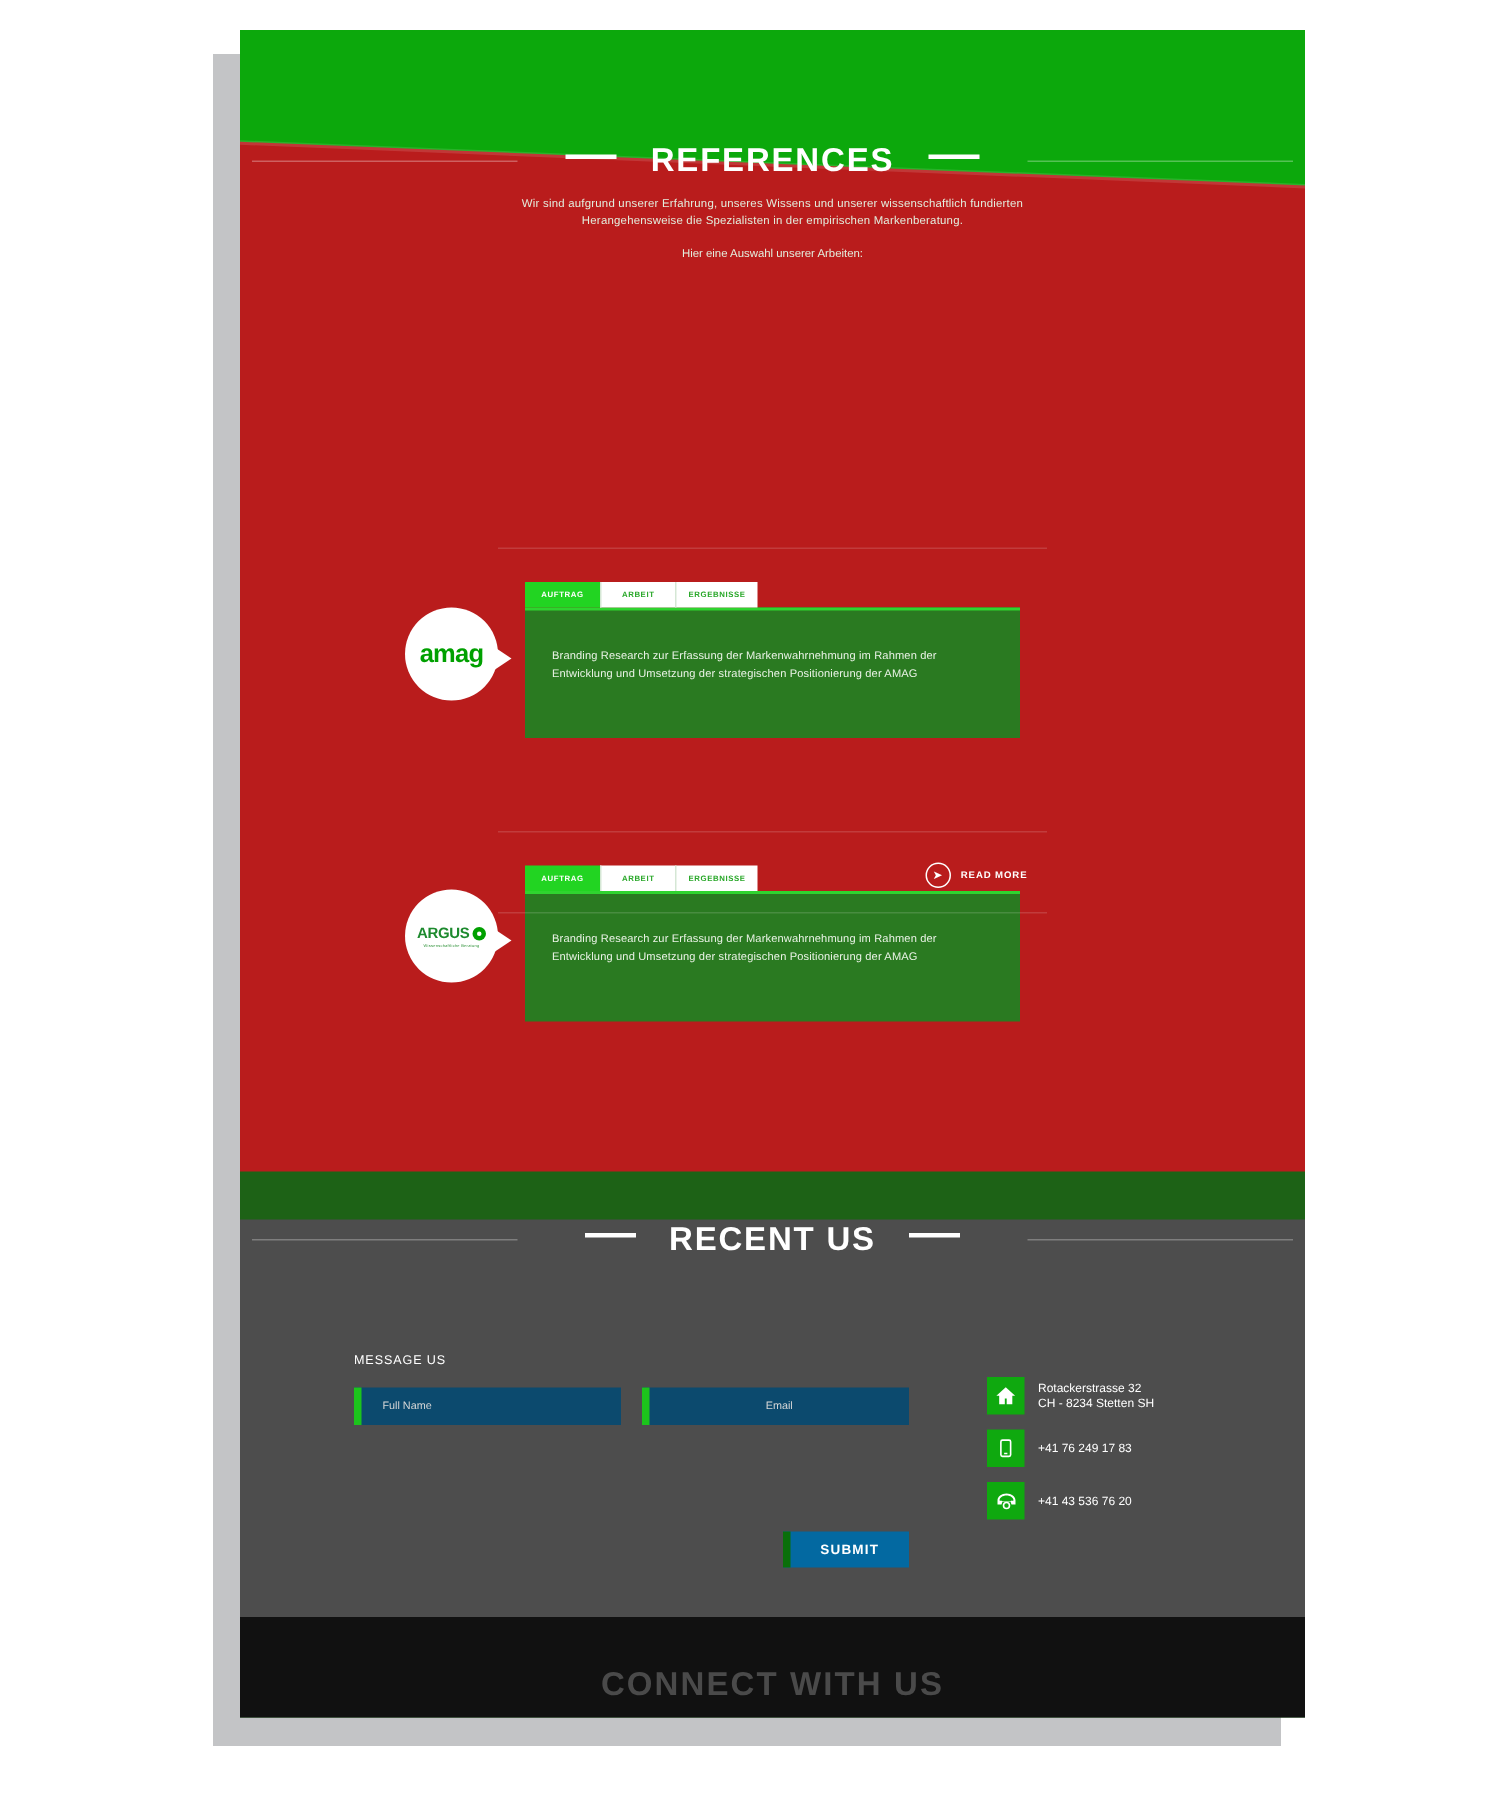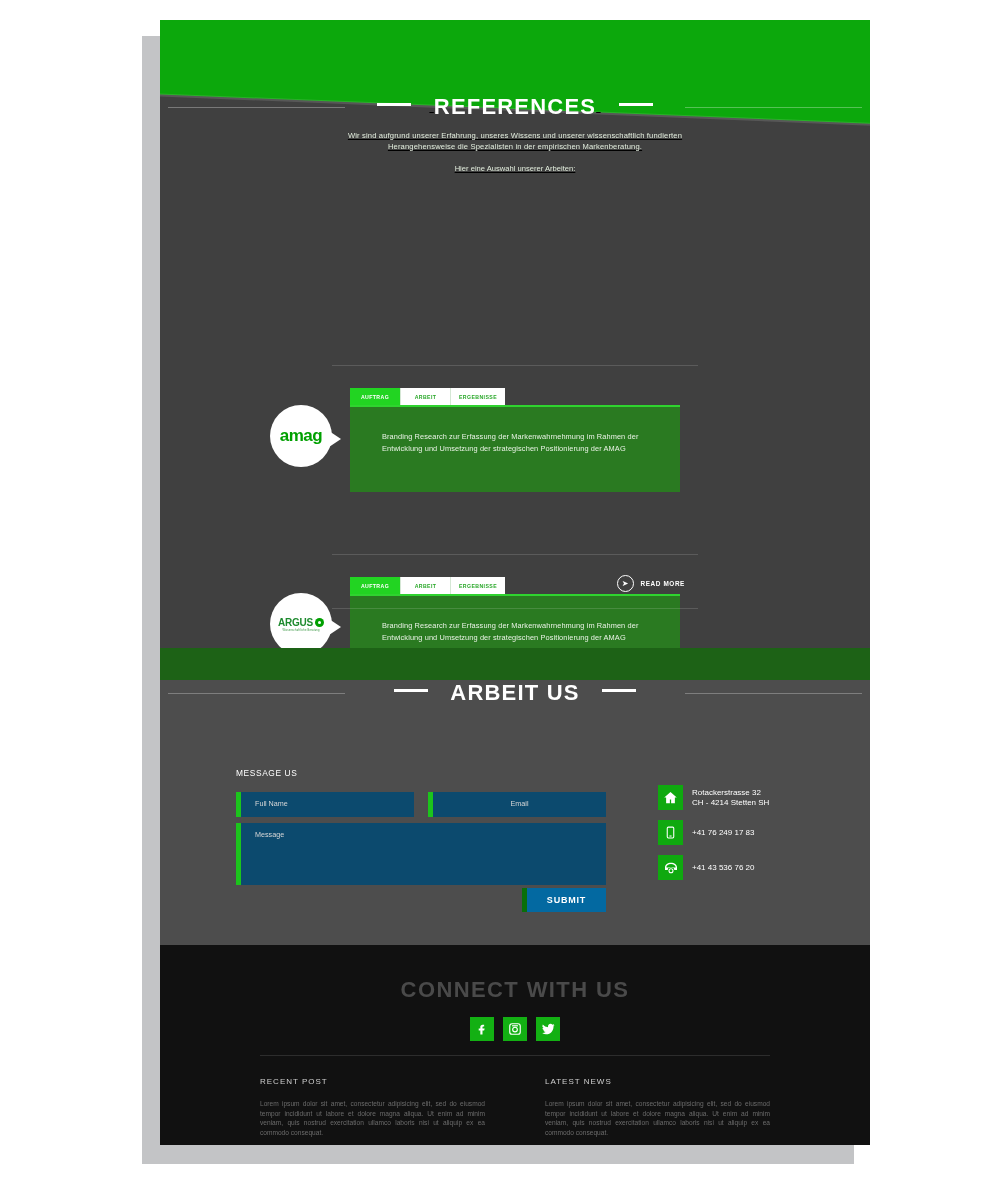--- a/index.html
+++ b/index.html
@@ -27,24 +27,23 @@
     top: 20px;
     width: 710px;
     height: 1125px;
     overflow: hidden;
     background: #1d6216;
   }
 
   
   .sec-refs {
     position: relative;
-    background: #404040;
-    height: 628px;
+    background: #b91c1c;
+    height: 761px;
     overflow: hidden;
-    text-decoration: underline;
   }
   .top-diagonal {
     position: absolute;
     left: -10px; top: -46px;
     width: 740px; height: 120px;
     background: #0ca80c;
     transform: rotate(2.35deg);
     transform-origin: left top;
   }
   .top-diagonal::after{
@@ -151,21 +150,21 @@
     display: flex; align-items: center; justify-content: center;
     padding: 0 8px;
     min-width: 50px;
   }
   .tab.active { background: #22d422; color: #ffffff; }
   .tab.idle   { background: #ffffff; color: #2aa82a; border-left: 1px solid #d5e7d5; }
   .card-body {
     background: #2a7a21;
     border-top: 2px solid #2fd42f;
     height: 87px;
-    padding: 24px 22px 0 32px;
+    padding: 24px 22px 0 18px;
   }
   .card-text {
     color: #eaf3e6;
     font-size: 7.4px;
     line-height: 12px;
     letter-spacing: .1px;
   }
 
   
   .readmore-row {
@@ -341,49 +340,46 @@
 
     <div class="bottom-rule" style="top:588px"></div>
   </section>
 
   <section class="sec-contact">
 
     <div class="heading-wrap">
       <div class="heading-rule left"></div>
       <div class="heading-rule right"></div>
       <span class="heading-dash"></span>
-      <span class="sec-title">ARBEIT US</span>
+      <span class="sec-title">RECENT US</span>
       <span class="heading-dash"></span>
     </div>
 
     <div class="msg-label">MESSAGE US</div>
 
     <div class="field" style="left:76px; top:112px; width:178px; height:25px;">
       <span class="field-text">Full Name</span>
     </div>
 
     <div class="field" style="left:268px; top:112px; width:178px; height:25px;">
       <span class="field-text center">Email</span>
     </div>
 
-    <div class="field" style="left:76px; top:143px; width:370px; height:62px;">
-      <span class="field-text">Message</span>
-    </div>
 
     <div class="submit-btn" style="left:362px; top:208px; width:84px; height:24px;">SUBMIT</div>
 
     <div class="info-row" style="left:498px; top:105px;">
       <div class="info-icon">
         <svg width="15" height="15" viewBox="0 0 24 24" fill="#fff">
             <path d="M12 3 2 12h3v9h6v-6h2v6h6v-9h3z"></path>
           </svg>
       </div>
       <div class="info-text">
         <div>Rotackerstrasse 32</div>
-        <div>CH - 4214 Stetten SH</div>
+        <div>CH - 8234 Stetten SH</div>
       </div>
     </div>
 
     <div class="info-row" style="left:498px; top:140px;">
       <div class="info-icon">
         <svg width="13" height="13" viewBox="0 0 24 24" fill="none" stroke="#fff" stroke-width="2">
           <rect x="6" y="2" width="12" height="20" rx="2"></rect>
             <line x1="10" y1="18.5" x2="14" y2="18.5"></line>
         </svg>
       </div>

